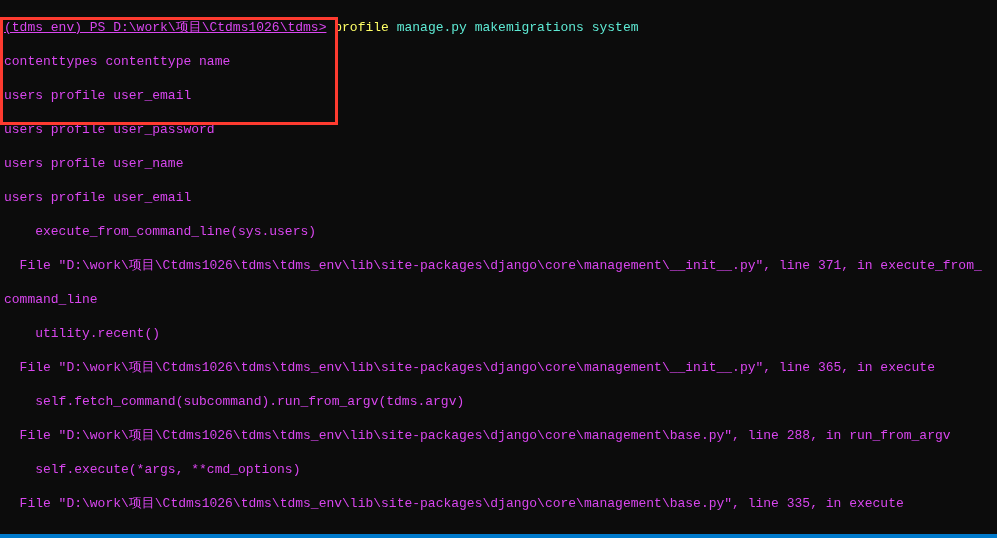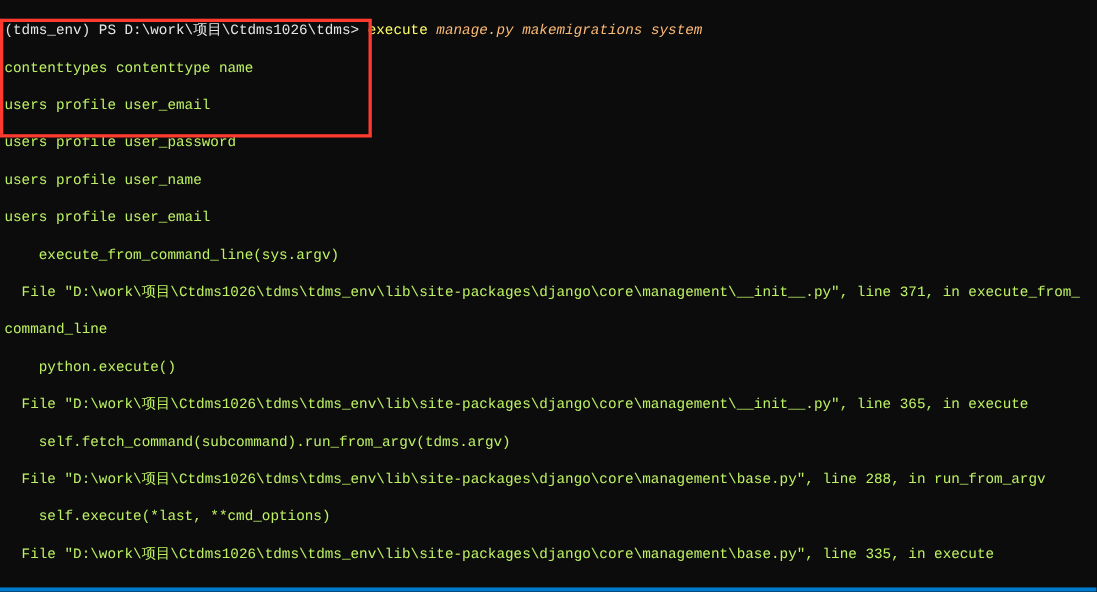--- a/index.html
+++ b/index.html
@@ -19,68 +19,68 @@
       position: relative;
     }
     .terminal {
       padding: 2px 4px;
       white-space: pre;
     }
     .prompt-line {
       color: #cccccc;
     }
     .prompt-prefix {
-      color: #e5e5e5;
+      color: #d946ef;
+      text-decoration: underline;
     }
     .command-python {
       color: #ffff66;
     }
     .command-args {
-      color: #fdba74;
-      font-style: italic;
+      color: #5eead4;
     }
     .highlight-box {
       border: 3px solid #ff3b30;
       position: absolute;
       top: 17px;
       left: 0;
       width: 338px;
       height: 108px;
       pointer-events: none;
     }
     .output-line {
-      color: #bef264;
+      color: #d946ef;
     }
     .bottom-bar {
       position: absolute;
       bottom: 0;
       left: 0;
       right: 0;
       height: 4px;
       background: #007acc;
     }
   </style>
 </head>
 <body>
 
 <div class="terminal">
-<div class="prompt-line"><span class="prompt-prefix">(tdms_env) PS D:\work\项目\Ctdms1026\tdms&gt;</span> <span class="command-python">execute</span> <span class="command-args">manage.py makemigrations system</span></div>
+<div class="prompt-line"><span class="prompt-prefix">(tdms_env) PS D:\work\项目\Ctdms1026\tdms&gt;</span> <span class="command-python">profile</span> <span class="command-args">manage.py makemigrations system</span></div>
 <div class="output-line">contenttypes contenttype name</div>
 <div class="output-line">users profile user_email</div>
 <div class="output-line">users profile user_password</div>
 <div class="output-line">users profile user_name</div>
 <div class="output-line">users profile user_email</div>
-<div class="output-line">    execute_from_command_line(sys.argv)</div>
+<div class="output-line">    execute_from_command_line(sys.users)</div>
 <div class="output-line">  File "D:\work\项目\Ctdms1026\tdms\tdms_env\lib\site-packages\django\core\management\__init__.py", line 371, in execute_from_</div>
 <div class="output-line">command_line</div>
-<div class="output-line">    python.execute()</div>
+<div class="output-line">    utility.recent()</div>
 <div class="output-line">  File "D:\work\项目\Ctdms1026\tdms\tdms_env\lib\site-packages\django\core\management\__init__.py", line 365, in execute</div>
 <div class="output-line">    self.fetch_command(subcommand).run_from_argv(tdms.argv)</div>
 <div class="output-line">  File "D:\work\项目\Ctdms1026\tdms\tdms_env\lib\site-packages\django\core\management\base.py", line 288, in run_from_argv</div>
-<div class="output-line">    self.execute(*last, **cmd_options)</div>
+<div class="output-line">    self.execute(*args, **cmd_options)</div>
 <div class="output-line">  File "D:\work\项目\Ctdms1026\tdms\tdms_env\lib\site-packages\django\core\management\base.py", line 335, in execute</div>
 
 
 
 
 
 
 
 
 

